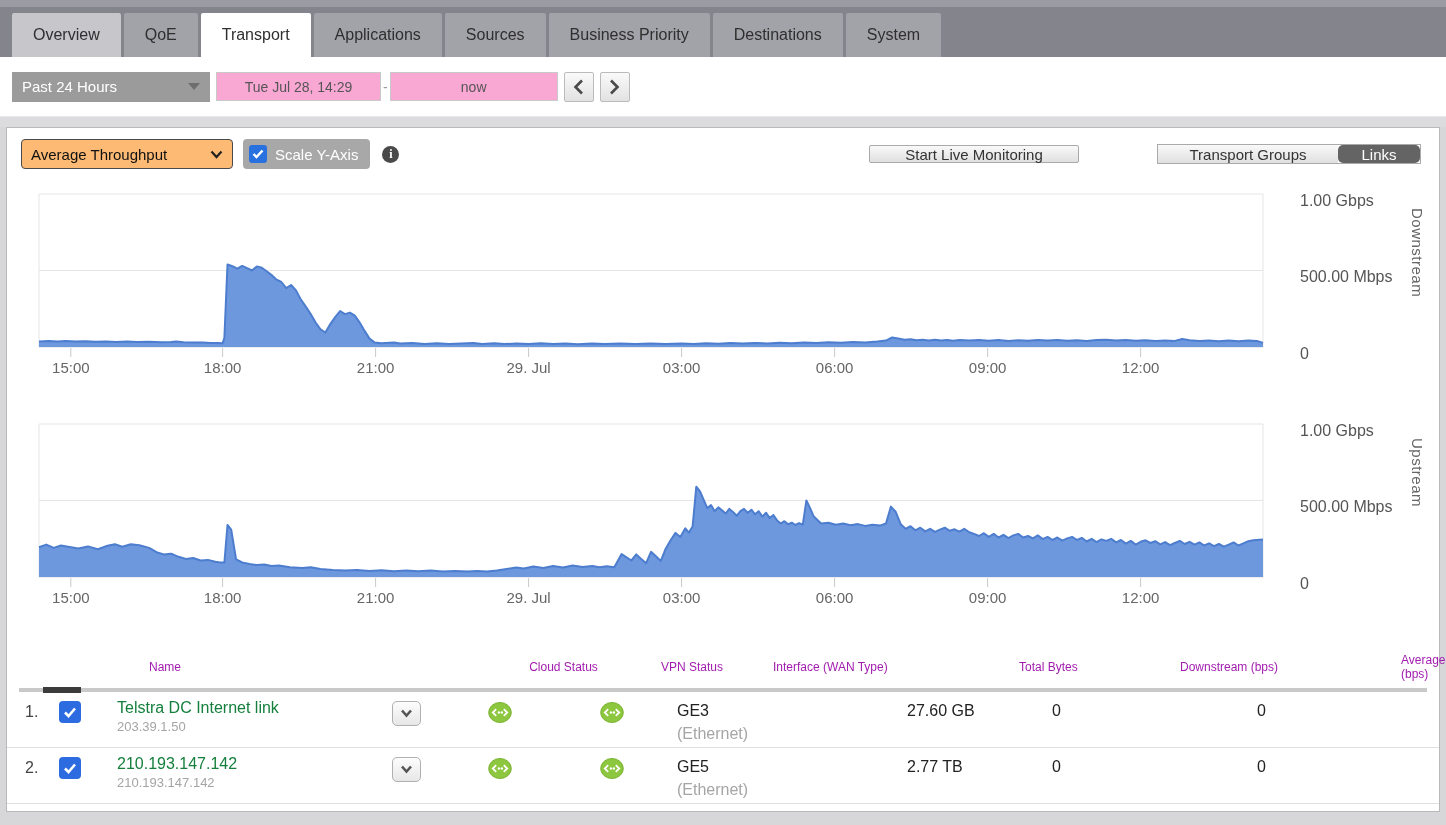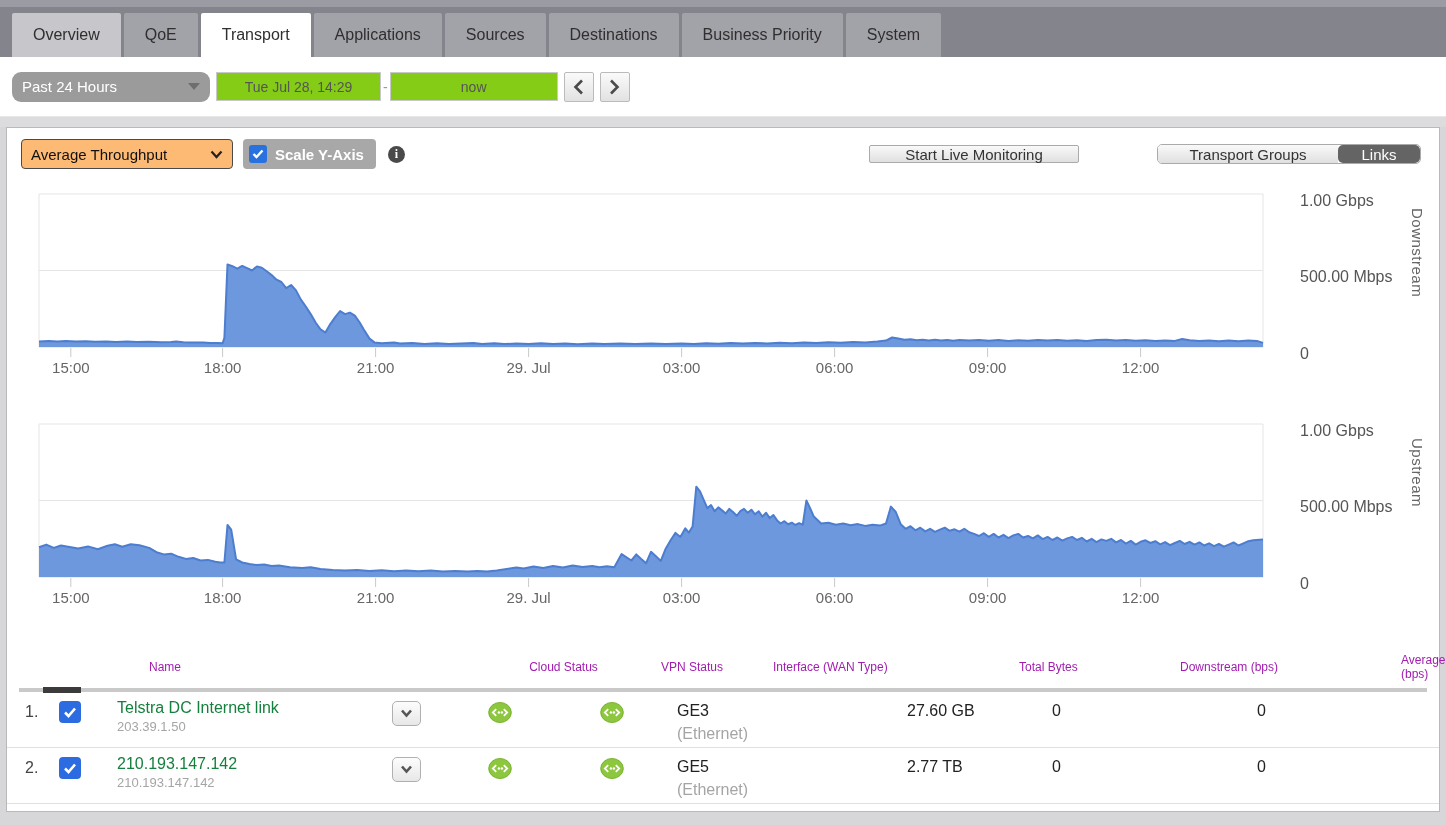--- a/index.html
+++ b/index.html
@@ -11,51 +11,51 @@
   .top-edge { height:7px; background:#9b9ba3; }
   .tabstrip { height:50px; background:#84848d; padding-left:12px; display:flex; align-items:flex-end; }
   .tab { height:44px; margin-right:3px; padding:0 21px; display:flex; align-items:center;
          font-size:16px; color:#2f2f2f; background:#a2a2a9; border-radius:2px 2px 0 0; cursor:pointer; white-space:nowrap; }
   .tab.first { background:#c6c6cb; }
   .tab.active { background:#ffffff; }
 
   
   .timebar { height:60px; background:#ffffff; display:flex; align-items:center; padding-left:12px; border-bottom:1px solid #e8e8e8; }
   .range-select { width:198px; height:30px; background:#9b9b9b; color:#fff; font-size:15px;
-                  display:flex; align-items:center; justify-content:space-between; padding:0 10px; cursor:pointer;border-radius:9px; }
+                  display:flex; align-items:center; justify-content:space-between; padding:0 10px; cursor:pointer; }
   .range-select .caret { width:0; height:0; border-left:6px solid transparent; border-right:6px solid transparent; border-top:7px solid #6e6e6e; }
-  .time-input { height:29px; border:1px solid #c9c9c9; background:#84cc16; color:#555; font-size:14px;
+  .time-input { height:29px; border:1px solid #c9c9c9; background:#f9a8d4; color:#555; font-size:14px;
                 text-align:center; font-family:"Liberation Sans", sans-serif; }
   .t-start { width:165px; margin-left:6px; }
   .t-end   { width:168px; }
   .dash { color:#999; margin:0 2px; font-size:14px; }
   .nav-btn { width:30px; height:30px; margin-left:6px; border:1px solid #bbb; border-radius:2px;
              background:linear-gradient(#fafafa,#e2e2e2); display:flex; align-items:center; justify-content:center; cursor:pointer; }
   .nav-btn svg { display:block; }
 
   .gray-band { height:10px; background:#dcdcde; }
 
   
   .panel { margin:0 6px; height:685px; background:#fff; border:1px solid #b9b9b9; position:relative; }
 
   .controls { height:52px; display:flex; align-items:center; padding:0 18px 0 14px; }
   .metric-select { width:212px; height:30px; border:1px solid #4a4a4a; border-radius:4px; background:#fdba74;
                    display:flex; align-items:center; justify-content:space-between; padding:0 9px; font-size:15px; color:#111; cursor:pointer; }
   .scale-pill { height:30px; margin-left:10px; background:#a8a8a8; border-radius:4px; display:flex; align-items:center;
                 padding:0 12px 0 6px; cursor:pointer; }
   .cbx { width:18px; height:18px; border-radius:3px; background:#2a71e0; display:flex; align-items:center; justify-content:center; margin-right:8px; }
   .cbx svg { display:block; }
-  .scale-pill .lbl { color:#fff; font-size:15px;font-weight:bold; }
+  .scale-pill .lbl { color:#fff; font-size:15px; }
   .info-dot { width:17px; height:17px; border-radius:50%; background:#4a4a4a; color:#fff; font-size:12px; font-weight:bold;
               display:flex; align-items:center; justify-content:center; margin-left:12px; font-family:"Liberation Serif", serif; cursor:pointer; }
   .controls .spacer { flex:1; }
   .btn { height:18px; border:1px solid #aaa; background:linear-gradient(#f9f9f9,#e0e0e0); color:#333;
          font-size:15px; display:flex; align-items:center; justify-content:center; cursor:pointer; }
   .btn-live { width:210px; border-radius:2px; margin-right:78px; }
-  .btn-group { display:flex; border-radius:5px; overflow:hidden; border:1px solid #aaa; }
+  .btn-group { display:flex; border-radius:0; overflow:hidden; border:1px solid #aaa; }
   .btn-group .btn { border:none; }
   .btn-tg { width:180px; }
   .btn-links { width:82px; background:#646464; color:#fff; border-radius:5px; }
 
   
   .charts { position:relative; padding-left:8px; }
   .chart-block { position:relative; width:1270px; height:200px; }
   .chart-block.second { margin-top:30px; }
   .chart-block svg { display:block; }
   .ylabels { position:absolute; left:1278px; top:8px; width:112px; height:200px; pointer-events:none; }
@@ -88,22 +88,22 @@
 
 <div class="screen">
 
   <div class="top-edge"></div>
   <div class="tabstrip">
     <div class="tab first">Overview</div>
     <div class="tab">QoE</div>
     <div class="tab active">Transport</div>
     <div class="tab">Applications</div>
     <div class="tab">Sources</div>
+    <div class="tab">Business Priority</div>
     <div class="tab">Destinations</div>
-    <div class="tab">Business Priority</div>
     <div class="tab">System</div>
   </div>
 
   <div class="timebar">
     <div class="range-select">
       <span>Past 24 Hours</span>
       <span class="caret"></span>
     </div>
     <input class="time-input t-start" readonly="" value="Tue Jul 28, 14:29" style="">
     <span class="dash">-</span>

